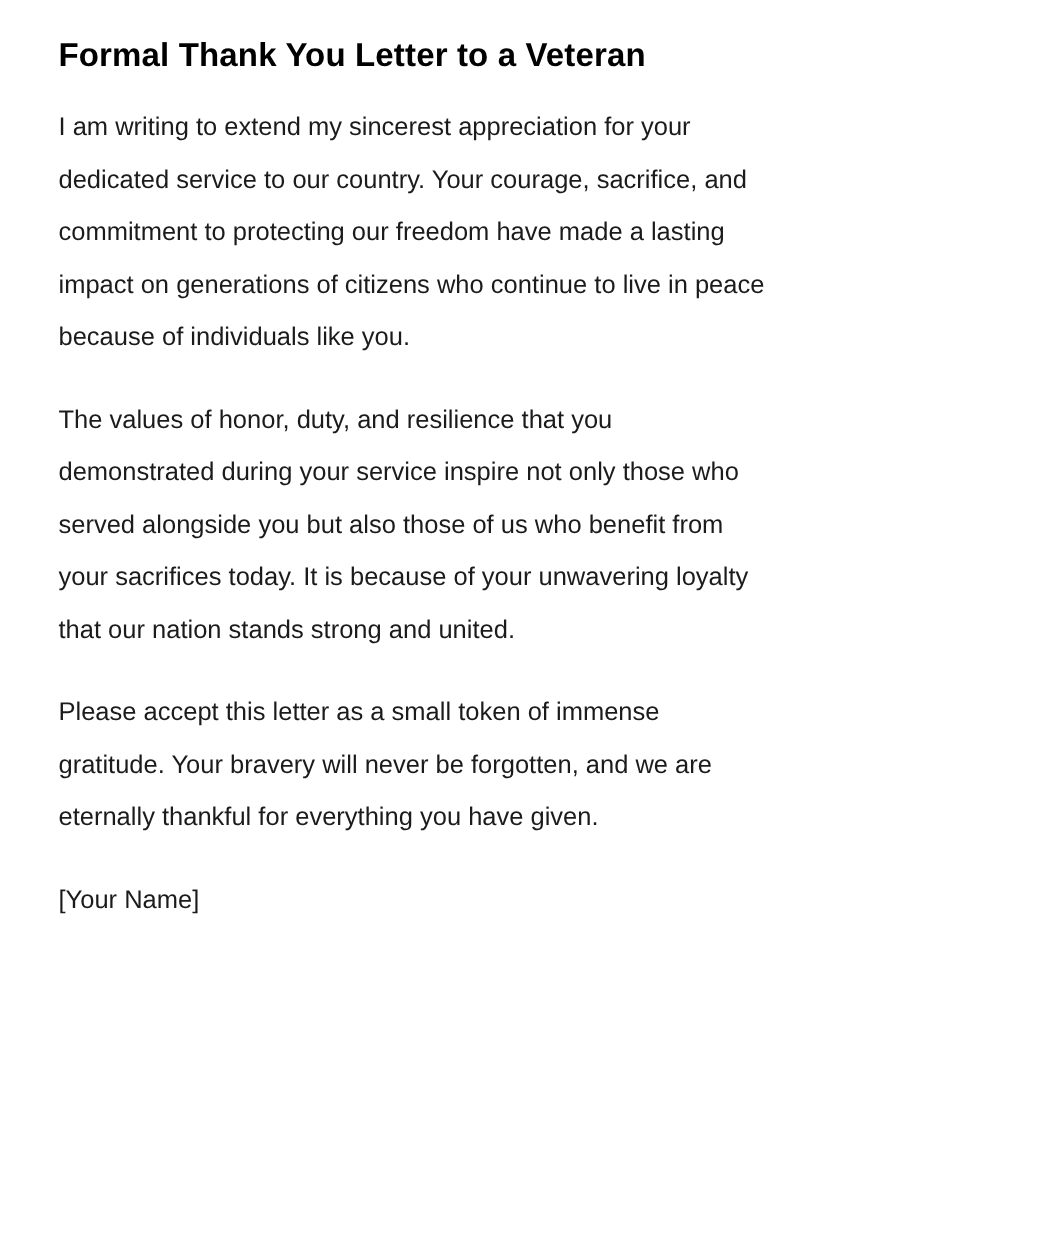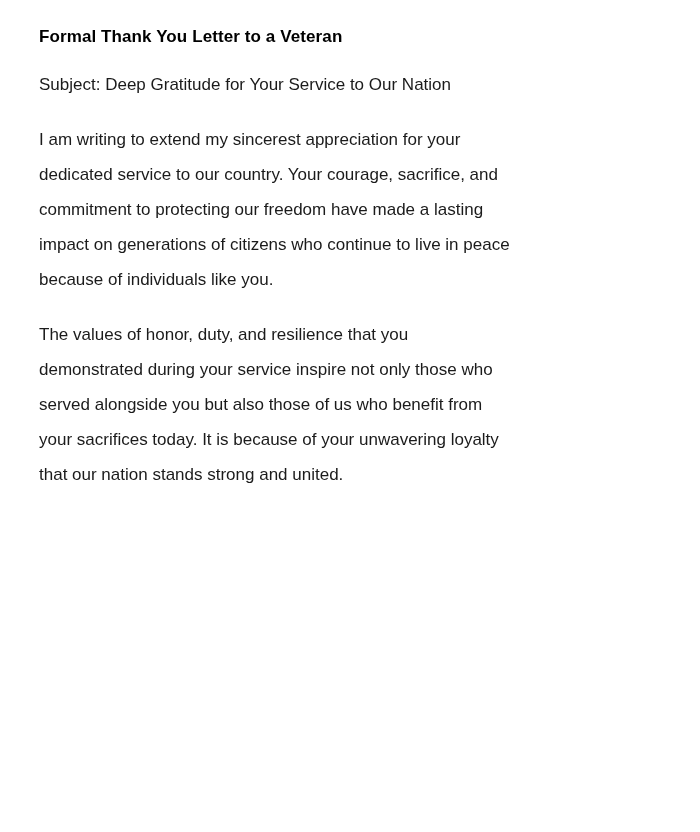--- a/index.html
+++ b/index.html
@@ -15,21 +15,21 @@
     font-family: "Liberation Sans", "DejaVu Sans", sans-serif;
   }
   .page {
     width: 700px;
     height: 832px;
     background: #ffffff;
     padding: 23px 40px 40px 39px;
   }
   .doc-title {
     margin: 0 0 16px 0;
-    font-size: 17px;
+    font-size: 22px;
     line-height: 28px;
     font-weight: 700;
     color: #000000;
     letter-spacing: 0.1px;
   }
   .doc-line, .doc-para {
     margin: 0 0 20px 0;
     font-size: 17px;
     line-height: 35px;
     font-weight: 400;
@@ -39,30 +39,33 @@
   .doc-signature {
     margin-bottom: 0;
   }
 </style>
 </head>
 <body>
 
 <div class="page">
   <h1 class="doc-title">Formal Thank You Letter to a Veteran</h1>
 
-  <p class="doc-line">Subject: Deep Gratitude for Your Service to Our Nation</p>
 
 
   <p class="doc-para">I am writing to extend my sincerest appreciation for your
 dedicated service to our country. Your courage, sacrifice, and
 commitment to protecting our freedom have made a lasting
 impact on generations of citizens who continue to live in peace
 because of individuals like you.</p>
 
   <p class="doc-para">The values of honor, duty, and resilience that you
 demonstrated during your service inspire not only those who
 served alongside you but also those of us who benefit from
 your sacrifices today. It is because of your unwavering loyalty
 that our nation stands strong and united.</p>
 
+  <p class="doc-para">Please accept this letter as a small token of immense
+gratitude. Your bravery will never be forgotten, and we are
+eternally thankful for everything you have given.</p>
 
 
+  <p class="doc-line doc-signature">[Your Name]</p>
 </div>
 
 </body></html>

